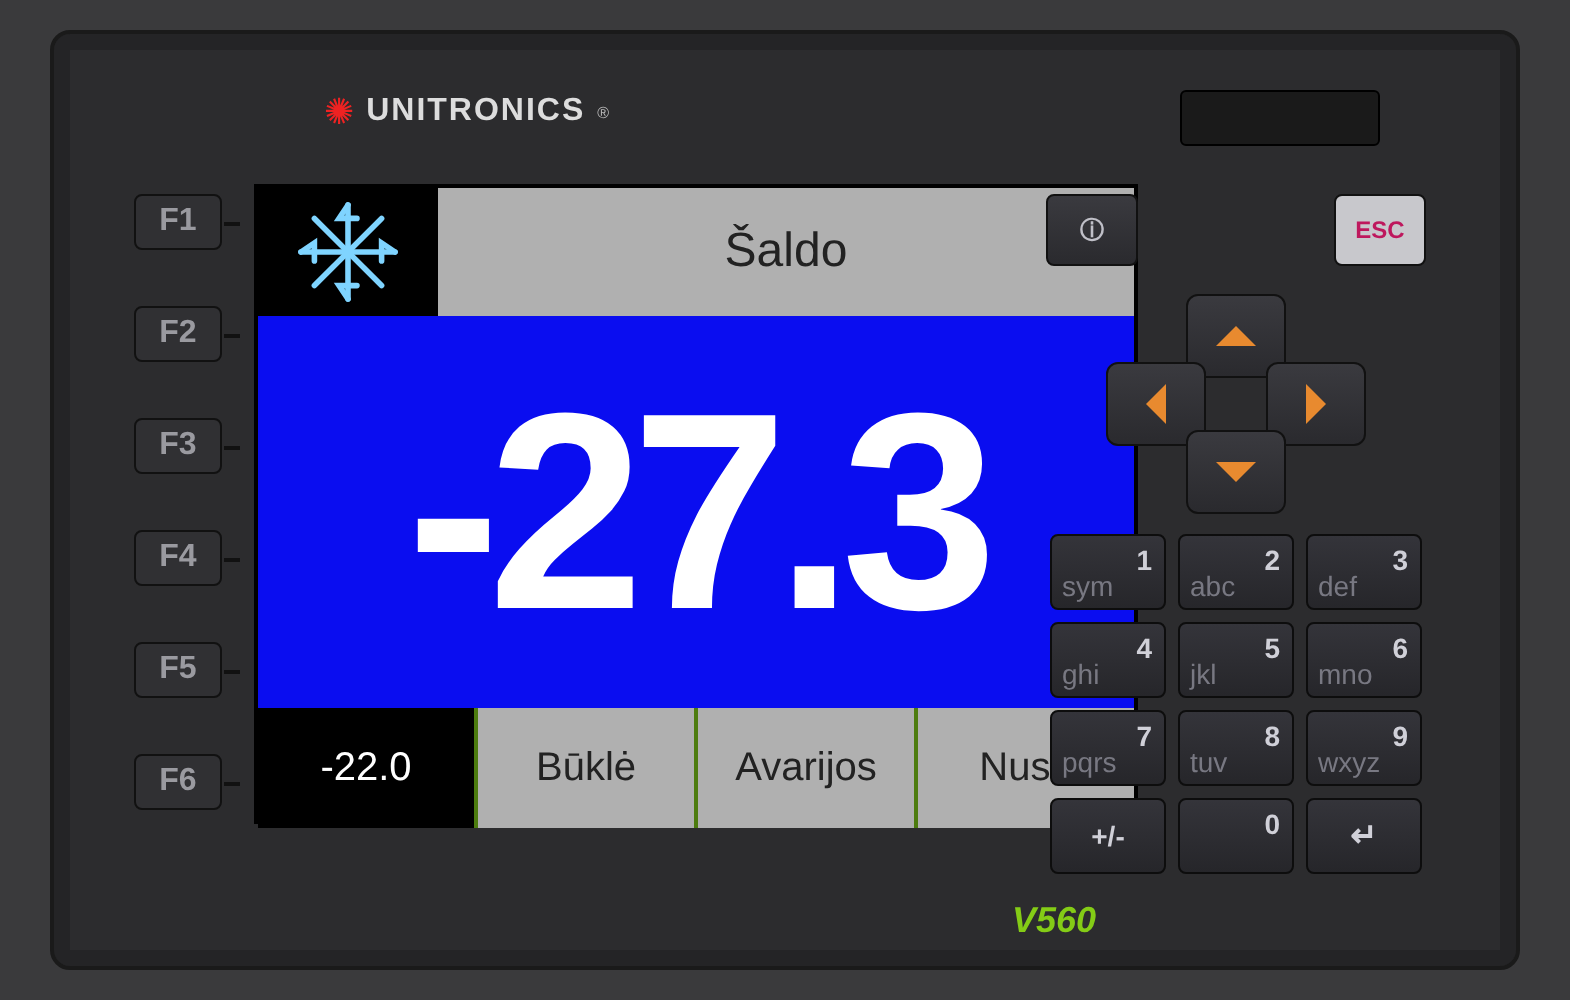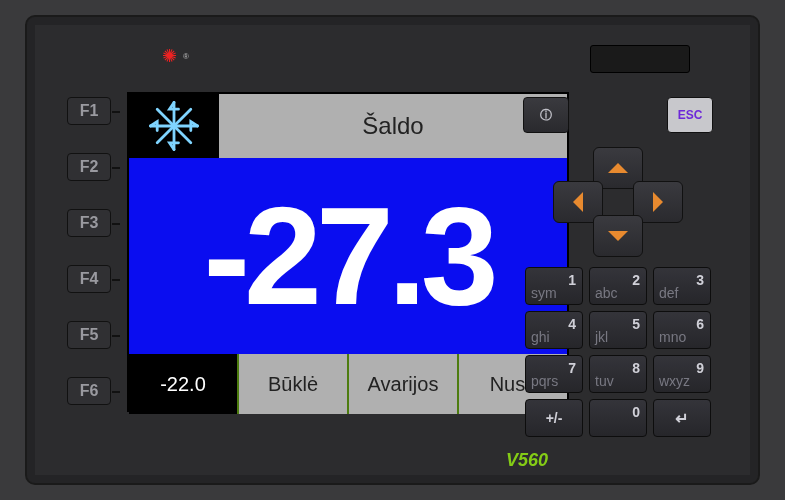--- a/index.html
+++ b/index.html
@@ -139,20 +139,21 @@
   
   .snow-svg { width: 56px; height: 56px; }
 </style>
 </head>
 <body>
 
 <div class="device">
 
   <div class="brand">
     <span class="brand-icon">✺</span>
+    <span class="brand-text">UNITRONICS</span>
     <span class="brand-reg">®</span>
   </div>
 
   <div class="small-display"></div>
 
   <div class="fkeys">
     <div class="fkey">F1</div>
     <div class="fkey">F2</div>
     <div class="fkey">F3</div>
     <div class="fkey">F4</div>
@@ -183,21 +184,21 @@
       <div class="foot-cell foot-black">-22.0</div>
       <div class="foot-cell foot-grey">Būklė</div>
       <div class="foot-cell foot-grey">Avarijos</div>
       <div class="foot-cell foot-grey">Nust.</div>
     </div>
   </div>
 
   <div class="rpanel">
     <div class="info-row">
       <div class="rbtn">ⓘ</div>
-      <div class="rbtn" style="background:#c8c8cc;color:#6d28d9">ESC</div>
+      <div class="rbtn" style="background:#c8c8cc;color:#be185d">ESC</div>
     </div>
     <div class="dpad">
       <div class="dbtn up">
           <span class="arrow up"></span>
         </div>
       <div class="dbtn left">
           <span class="arrow left"></span>
         </div>
       <div class="dbtn right">
           <span class="arrow right"></span>

